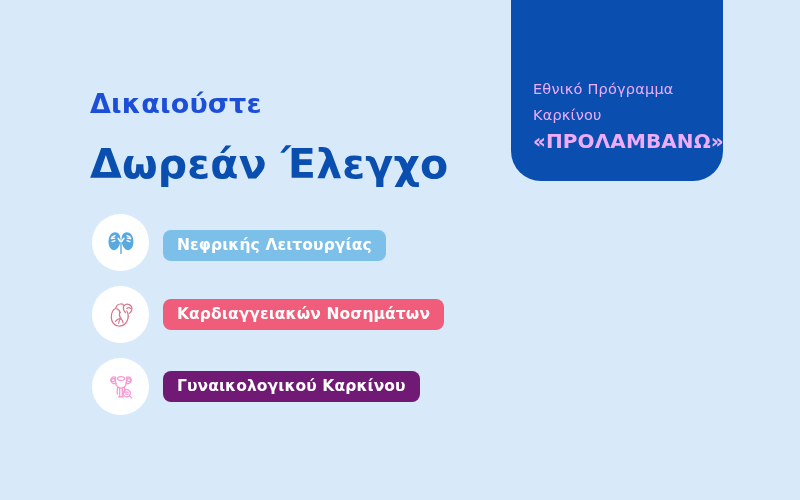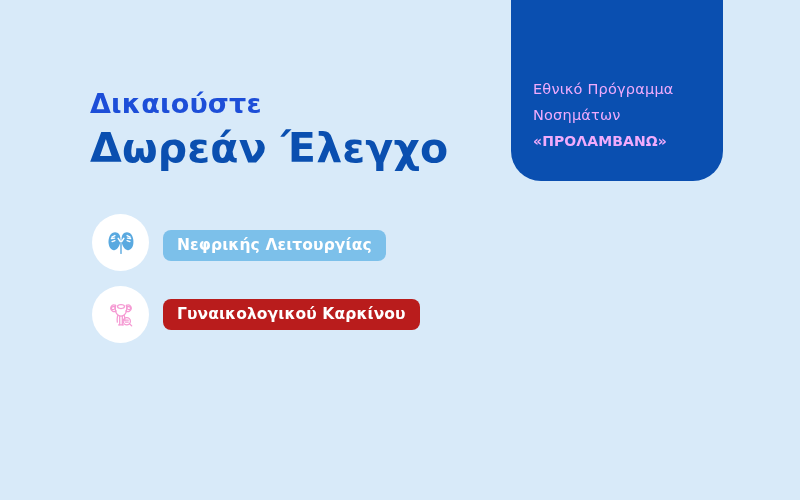--- a/index.html
+++ b/index.html
@@ -43,21 +43,21 @@
   }
   .program-line {
     color: #f0abfc;
     font-size: 14.5px;
     line-height: 26px;
     letter-spacing: 0.2px;
     white-space: nowrap;
   }
   .program-line.strong {
     font-weight: bold;
-    font-size: 14px;
+    font-size: 20px;
     letter-spacing: 0.1px;
     padding-bottom: 27px;
   }
 
   
   .headline {
     position: absolute;
     left: 90px;
     top: 84px;
     width: 400px;
@@ -70,21 +70,21 @@
     letter-spacing: 0.2px;
     white-space: nowrap;
   }
   .headline-line2 {
     color: #0a4fb0;
     font-size: 41px;
     line-height: 48px;
     font-weight: bold;
     letter-spacing: 0.2px;
     white-space: nowrap;
-    margin-top: 0;
+    margin-top: 16px;
   }
 
   
   .services {
     position: absolute;
     left: 92px;
     top: 206px;
     display: flex;
     flex-direction: column;
   }
@@ -116,30 +116,30 @@
     border-radius: 8px;
     color: #ffffff;
     font-size: 15.5px;
     font-weight: bold;
     letter-spacing: 0.1px;
     white-space: nowrap;
     box-sizing: border-box;
   }
   .badge-kidney      { background: #7cc0ea; margin-top: 6px; }
   .badge-cardio      { background: #ef5d7a; }
-  .badge-gynae       { background: #b91c1c; }
+  .badge-gynae       { background: #701a75; }
 </style>
 </head>
 <body>
 
 <div class="banner">
 
   <div class="program-panel">
     <div class="program-line">Εθνικό Πρόγραμμα</div>
-    <div class="program-line">Νοσημάτων</div>
+    <div class="program-line">Καρκίνου</div>
     <div class="program-line strong">«ΠΡΟΛΑΜΒΑΝΩ»</div>
   </div>
 
   <div class="headline">
     <div class="headline-line1">Δικαιούστε</div>
     <div class="headline-line2">Δωρεάν Έλεγχο</div>
   </div>
 
   <div class="services">
 
@@ -150,20 +150,39 @@
           <path d="M22.6 9.8c-2.1 1.1-3.1 3.6-3.1 6.6 0 4.7 2.3 9.6 5.6 10.6 3 0.9 5.6-1.9 6.2-5.9 0.7-4.6-0.8-9.4-3.6-11.1-1.7-1-3.6-1.1-5.1-0.2z" fill="#59a9e0"></path>
           <path d="M16.2 15.4 L19 19.6 L21.8 15.4" fill="none" stroke="#ffffff" stroke-width="1.5" stroke-linecap="round" stroke-linejoin="round"></path>
           <path d="M19 19.6 L19 30.4" fill="none" stroke="#59a9e0" stroke-width="1.4" stroke-linecap="round"></path>
           <path d="M12.9 12.6 L9.9 14.2 M12.6 15.1 L9.4 15.6 M12.9 17.6 L10.1 18.6" fill="none" stroke="#ffffff" stroke-width="1.4" stroke-linecap="round"></path>
           <path d="M25.1 12.6 L28.1 14.2 M25.4 15.1 L28.6 15.6 M25.1 17.6 L27.9 18.6" fill="none" stroke="#ffffff" stroke-width="1.4" stroke-linecap="round"></path>
         </svg>
       </div>
       <div class="service-badge badge-kidney">Νεφρικής Λειτουργίας</div>
     </div>
 
+    <div class="service-row">
+      <div class="service-icon-circle">
+        <svg width="38" height="38" viewBox="0 0 38 38" aria-hidden="true">
+          <g fill="none" stroke="#d4788f" stroke-width="1.25" stroke-linecap="round" stroke-linejoin="round">
+            <path d="M13.8 13.2c-3.1 1.5-4.6 5-4.5 9.2 0.1 4.6 3 8.1 6.9 8.6 4 0.5 7.6-1.7 9.1-5.4 1.3-3.3 1.1-7-0.5-9.6"></path>
+            <path d="M13.8 13.2c0.5-2.3 2.3-4 4.5-4.2 1.7-0.2 3.1 0.5 3.9 1.7"></path>
+            <path d="M22.2 10.7c1.3-1.4 3.3-1.9 5-1.1 1.9 0.9 2.9 3 2.6 5.1-0.2 1.6-1.1 2.9-2.4 3.6"></path>
+            <path d="M24.8 13.4c1.2-0.9 2.8-0.8 3.8 0.2"></path>
+            <path d="M21.5 11.4c-0.4 2.3 0.3 4.5 1.9 6.1"></path>
+            <path d="M17.6 17.4c-0.6 2.2-0.2 4.3 1.1 6"></path>
+            <path d="M18.7 23.4c-1.3 1.3-2 3-2.1 4.8"></path>
+            <path d="M18.7 23.4c1.4 1.1 2.2 2.7 2.4 4.5"></path>
+            <path d="M18.7 23.4c-2.1 0.2-4 1.2-5.3 2.9"></path>
+            <path d="M15.1 13.9c1.6 0.9 2.7 2.2 3.2 3.8"></path>
+          </g>
+        </svg>
+      </div>
+      <div class="service-badge badge-cardio">Καρδιαγγειακών Νοσημάτων</div>
+    </div>
 
     <div class="service-row">
       <div class="service-icon-circle">
         <svg width="38" height="38" viewBox="0 0 38 38" aria-hidden="true">
           <g fill="none" stroke="#f59ad3" stroke-width="1.25" stroke-linecap="round" stroke-linejoin="round">
             <path d="M13.6 10.4c-0.6 3.6-0.3 6.7 1.4 8.8 1 1.3 2.4 2 4 2 1.6 0 3-0.7 4-2 1.7-2.1 2-5.2 1.4-8.8"></path>
             <ellipse cx="19" cy="11.6" rx="3.5" ry="1.9"></ellipse>
             <path d="M15.6 20.6c-0.5 2.4-0.6 4.6-0.3 6.6"></path>
             <path d="M22.4 20.6c0.4 1.9 0.5 3.6 0.4 5.2"></path>
             <path d="M17.7 21.2 L17.7 29.8"></path>

